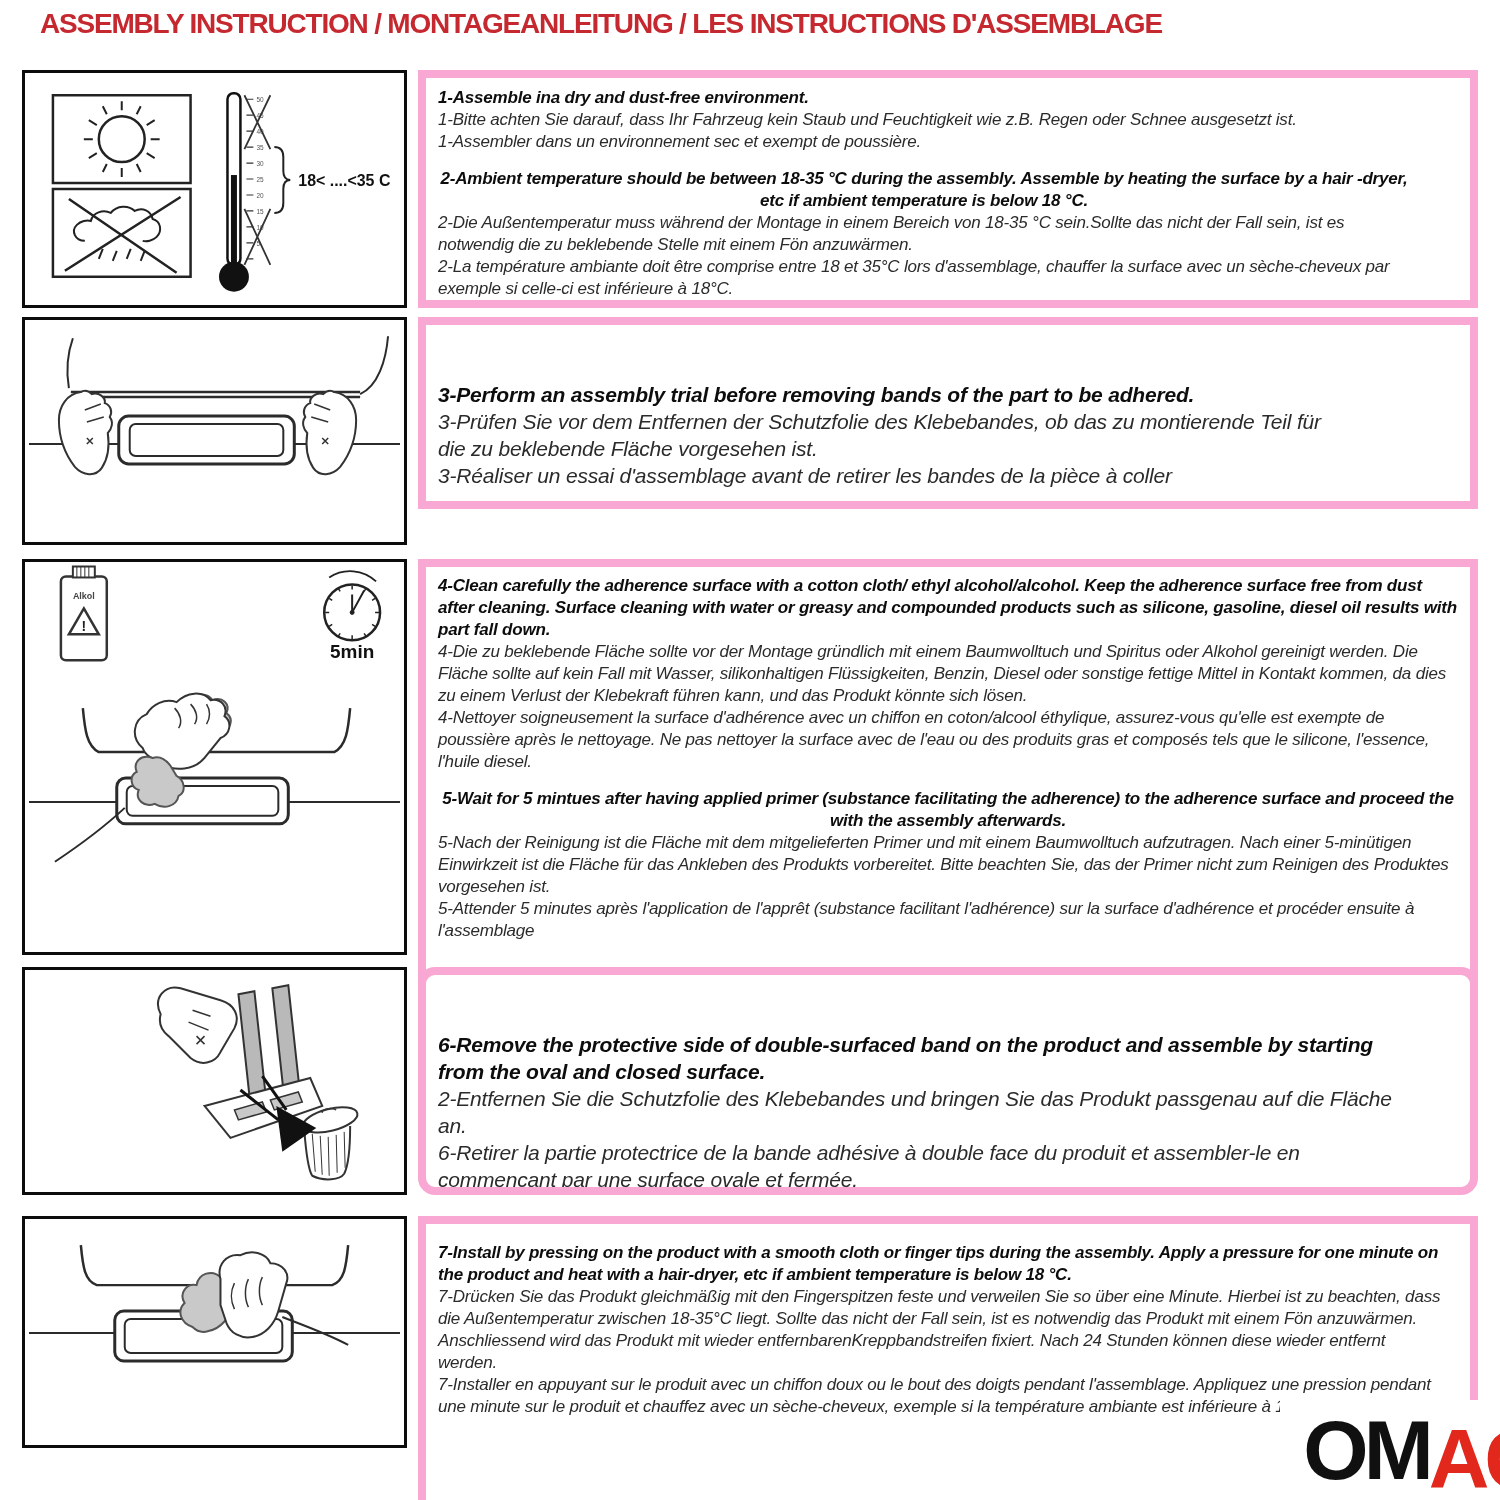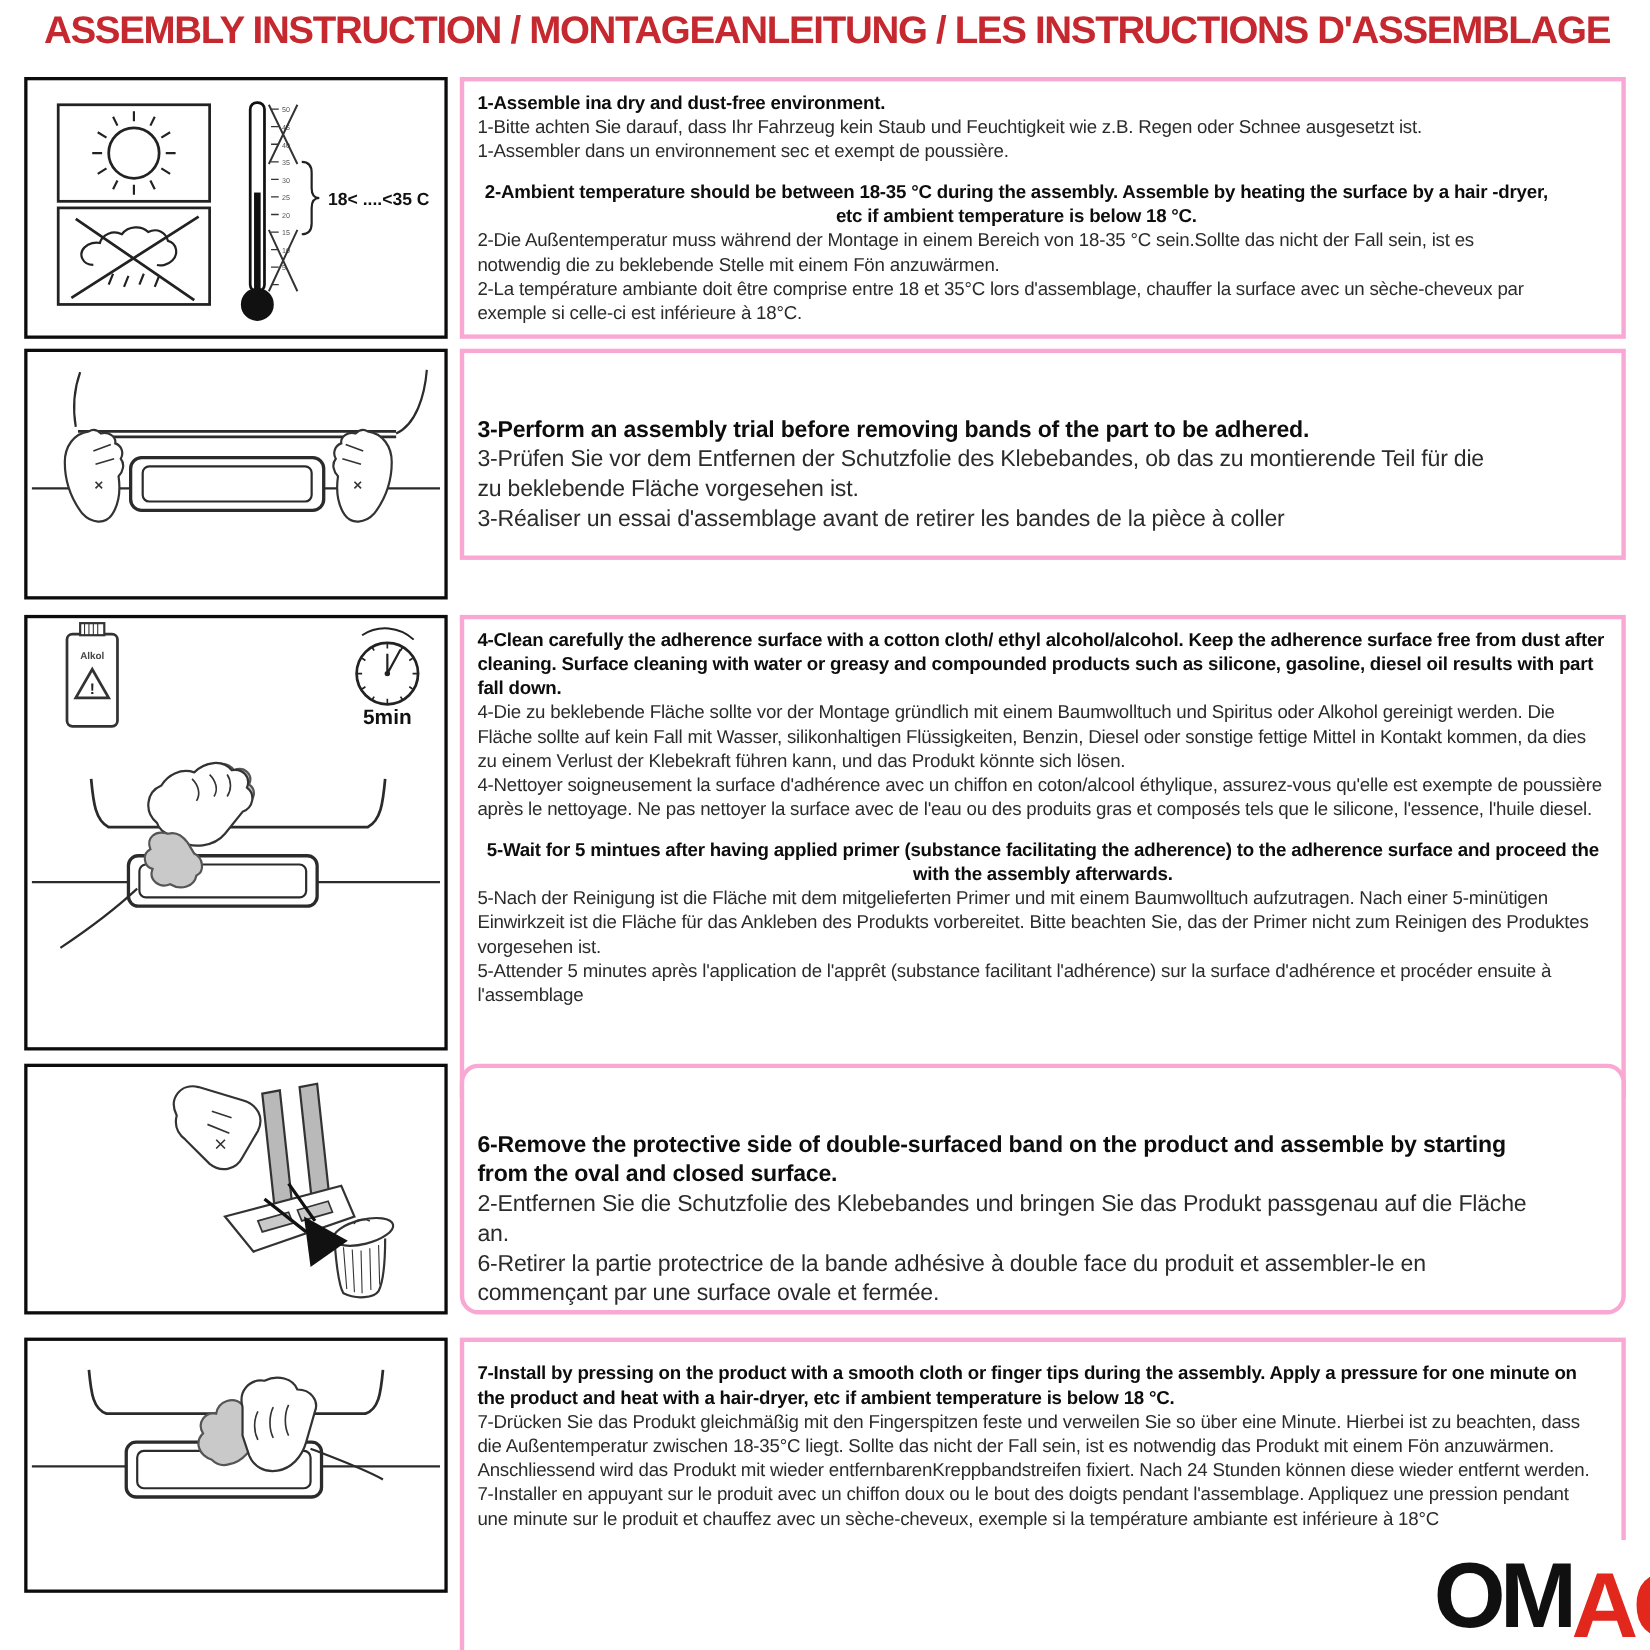--- a/index.html
+++ b/index.html
@@ -1,22 +1,22 @@
 <!DOCTYPE html>
 <html><head>
 <meta charset="utf-8">
 <style>
   html,body{margin:0;padding:0;background:#ffffff;}
   body{width:1500px;height:1500px;font-family:"Liberation Sans",sans-serif;}
   .page{position:relative;width:1500px;height:1500px;background:#fff;overflow:hidden;}
-  .title{position:absolute;left:40px;top:8px;width:1445px;font-size:35px;font-weight:bold;
+  .title{position:absolute;left:40px;top:8px;width:1445px;font-size:28px;font-weight:bold;
          letter-spacing:-1.2px;color:#c5282e;white-space:nowrap;}
   .illu{position:absolute;left:22px;width:385px;border:3px solid #0c0c0c;background:#fff;box-sizing:border-box;}
-  .tbox{position:absolute;left:418px;width:1060px;border:4px solid #f9a8d4;background:#fff;
-        box-sizing:border-box;overflow:hidden;}
+  .tbox{position:absolute;left:418px;width:1060px;border:8px solid #f9a8d4;background:#fff;
+        box-sizing:border-box;overflow:hidden;font-style:italic;}
   .illu svg{display:block;width:100%;height:100%;}
   .paras{width:100%;}
   .para{margin:0;color:#2b2b2b;}
   .para.bold{font-weight:bold;color:#0d0d0d;}
   .para.gap{margin-top:15px;text-align:center;}
   .small .para{font-size:17px;line-height:22px;letter-spacing:-0.2px;}
   .big .para{font-size:21px;line-height:27px;letter-spacing:-0.2px;}
   .tbox.t1{padding:9px 60px 6px 12px;}
   .tbox.t2{padding:56px 120px 6px 12px;}
   .tbox.t3{padding:8px 12px 4px 12px;}

